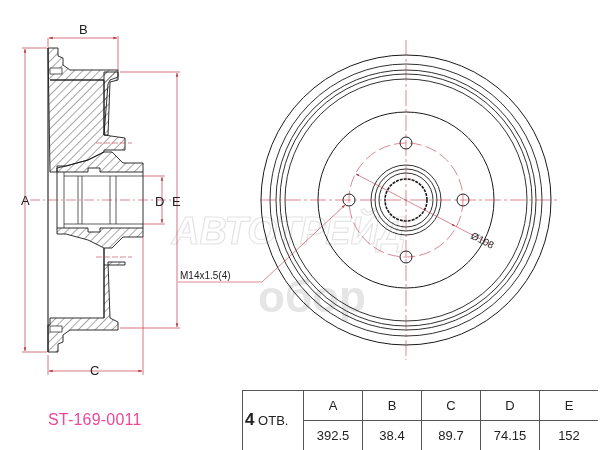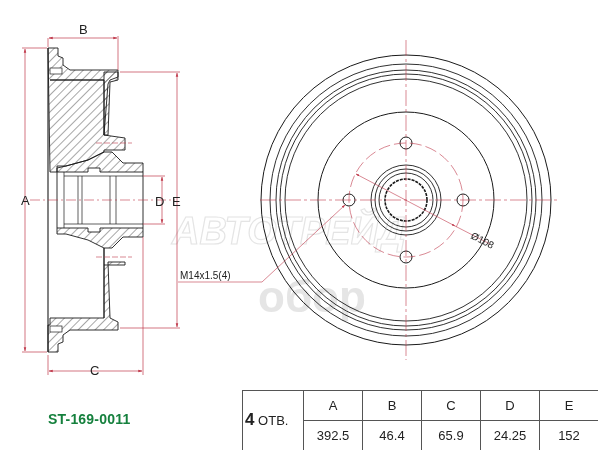--- a/index.html
+++ b/index.html
@@ -1,18 +1,18 @@
 <!DOCTYPE html>
 <html><head>
 <meta charset="utf-8">
 <style>
   html, body { margin: 0; padding: 0; background: #ffffff; }
   body { width: 600px; height: 450px; position: relative; overflow: hidden; font-family: "Liberation Sans", sans-serif; }
   #drawing { position: absolute; left: 0; top: 0; width: 600px; height: 450px; }
-  .part-number { position: absolute; left: 48px; top: 411px; font-size: 14px; font-weight: bold; color: #15803d; letter-spacing: 0.2px; }
+  .part-number { position: absolute; left: 48px; top: 411px; font-size: 16px; font-weight: normal; color: #ec4899; letter-spacing: 0.2px; }
   table.spec { position: absolute; left: 242px; top: 390px; border-collapse: collapse; font-size: 13px; color: #222; }
   table.spec td { border: 1px solid #555; text-align: center; padding: 0; height: 29px; }
   table.spec td.holes { width: 58px; font-weight: normal; text-align: left; padding-left: 2px; }
   table.spec td.holes .num { font-size: 17px; font-weight: bold; }
   table.spec td.holes .unit { font-size: 13px; text-align: center; }
   table.spec td.col { width: 58px; }
   table.spec tr td:last-child { border-right: none; }
   table.spec tr:last-child td { border-bottom: none; }
   .wm { font-family: "Liberation Sans", sans-serif; }
 </style>
@@ -144,19 +144,19 @@
       <span class="unit">ОТВ.</span>
     </td>
     <td class="col">A</td>
     <td class="col">B</td>
     <td class="col">C</td>
     <td class="col">D</td>
     <td class="col">E</td>
   </tr>
   <tr>
     <td class="col">392.5</td>
-    <td class="col">46.4</td>
-    <td class="col">65.9</td>
-    <td class="col">24.25</td>
+    <td class="col">38.4</td>
+    <td class="col">89.7</td>
+    <td class="col">74.15</td>
     <td class="col">152</td>
   </tr>
 </tbody>
   </table>
 
 </body></html>

